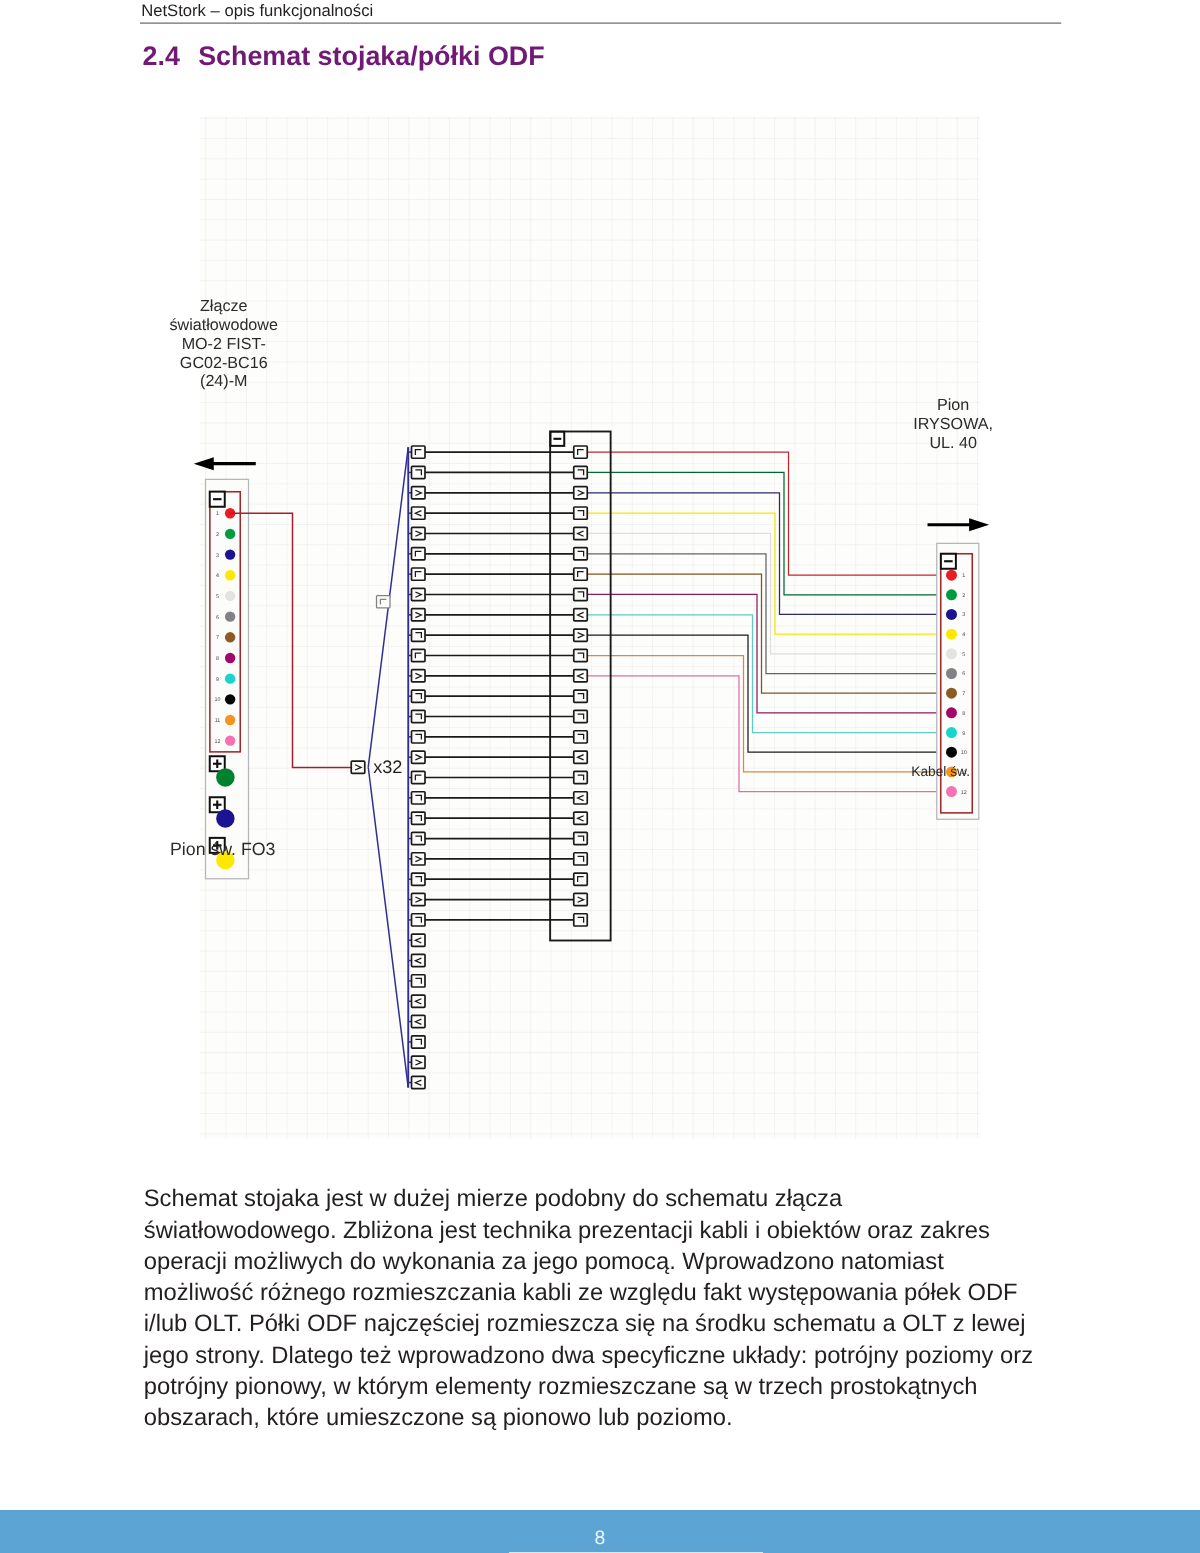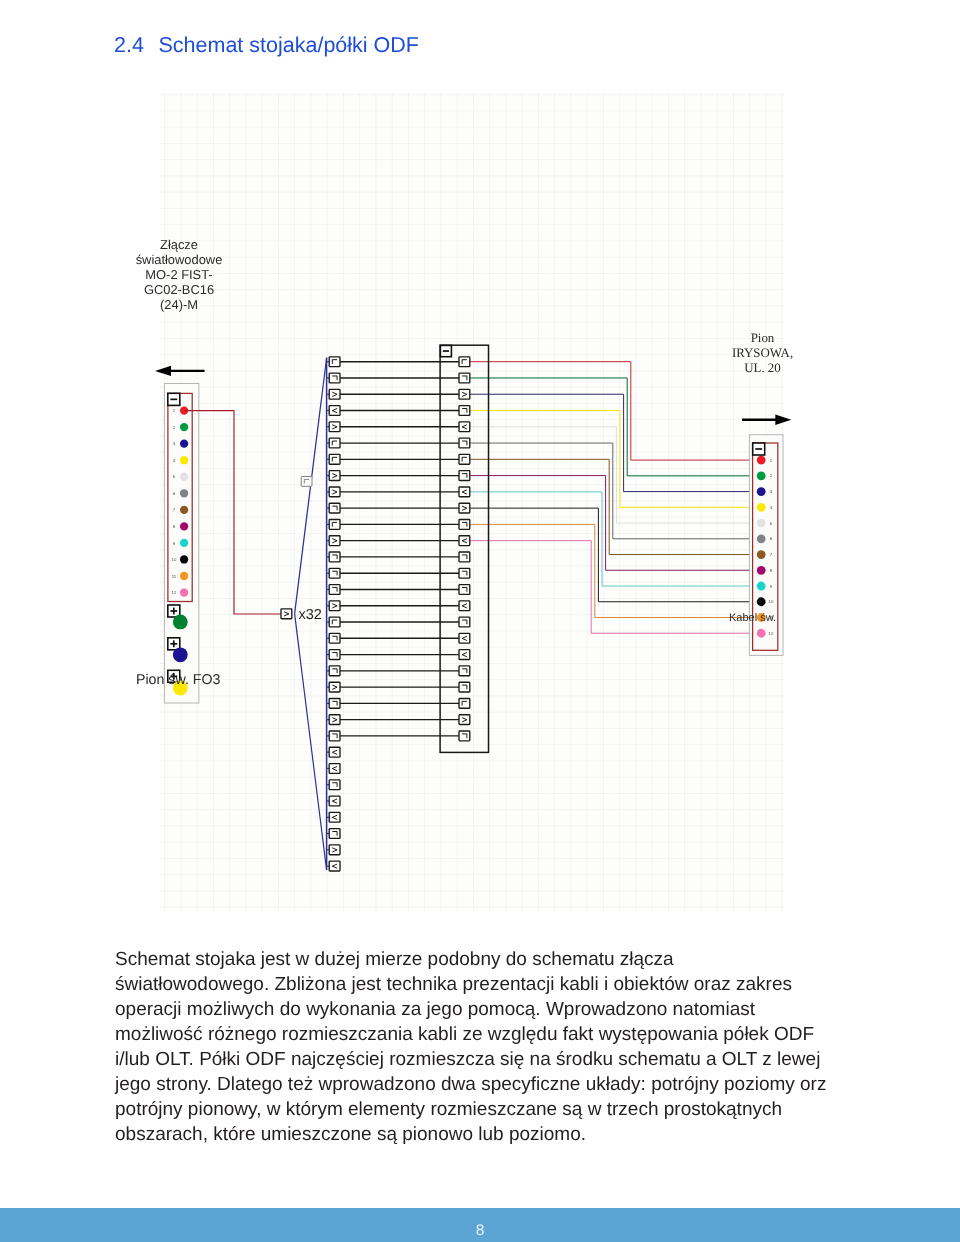--- a/index.html
+++ b/index.html
@@ -1,46 +1,50 @@
 <!DOCTYPE html>
 <html><head>
 <meta charset="utf-8">
 <style>
   html,body{margin:0;padding:0;}
   body{width:960px;height:1242px;background:#ffffff;font-family:"Liberation Sans",sans-serif;position:relative;overflow:hidden;-webkit-font-smoothing:antialiased;text-rendering:geometricPrecision;}
   .page{position:absolute;inset:0;}
   #doc-header{position:absolute;left:113px;top:1px;width:736px;}
   #doc-header .htext{font-size:13.3px;color:#231f20;white-space:nowrap;}
   #doc-header .hrule{position:absolute;left:-1px;top:16.6px;width:737px;height:1.5px;background:#6f6f6f;}
-  #section-heading{position:absolute;left:114px;top:33px;font-size:21.5px;font-weight:normal;color:#1d4ed8;white-space:nowrap;}
+  #section-heading{position:absolute;left:114px;top:33px;font-size:21.5px;font-weight:bold;color:#701a75;white-space:nowrap;}
   #section-heading .num{display:inline-block;width:44.5px;}
   #body-text{position:absolute;left:115px;top:947px;width:716px;font-size:19px;line-height:25.0px;color:#231f20;text-align:left;}
   #footer-bar{position:absolute;left:0;top:1208px;width:960px;height:34px;background:#5ba4d4;}
   #page-number{position:absolute;left:0;top:13.5px;width:960px;text-align:center;color:#eaf6fc;font-size:15.5px;}
   .dlabel{position:absolute;font-family:"Liberation Sans",sans-serif;font-size:12.9px;color:#2b2b2b;line-height:15.0px;text-align:center;white-space:nowrap;}
   #lbl-left{left:119px;top:237px;width:120px;}
-  #lbl-right{left:704px;top:331px;width:117px;font-family:Liberation Serif, serif;}
+  #lbl-right{left:704px;top:316px;width:117px;}
   #lbl-fo3{left:136px;top:673px;text-align:left;font-size:14.2px;}
   #lbl-kabel{left:729px;top:611px;text-align:right;font-size:11px;}
   #diagram{position:absolute;left:0;top:0;width:960px;height:1242px;margin-top:48px;}
   #diagram-svg{position:absolute;left:0;top:0;}
   #grid{position:absolute;left:160px;top:93px;width:624px;height:818px;
     background-color:#fdfdfc;
     background-image:
       linear-gradient(to right, rgba(120,120,120,0.075) 1px, transparent 1px),
       linear-gradient(to bottom, rgba(120,120,120,0.075) 1px, transparent 1px);
     background-size: 16.26px 16.26px, 16.26px 16.26px;
     background-position: 4.2px 1.2px, 4.2px 1.2px;
   }
 </style>
 </head>
 <body>
 
 <div class="page">
 
+  <div id="doc-header">
+    <div class="htext">NetStork – opis funkcjonalności</div>
+    <div class="hrule"></div>
+  </div>
 
   <div id="section-heading">
     <span class="num">2.4</span><span>Schemat stojaka/półki ODF</span>
   </div>
 
   <div id="grid"></div>
 
   <div id="diagram">
     <svg id="diagram-svg" width="960" height="1242" viewBox="0 0 960 1242">
         <g>
@@ -459,21 +463,21 @@
   <div id="lbl-left" class="dlabel">
     <div>Złącze</div>
     <div>światłowodowe</div>
     <div>MO-2 FIST-</div>
     <div>GC02-BC16</div>
     <div>(24)-M</div>
   </div>
   <div id="lbl-right" class="dlabel">
     <div>Pion</div>
     <div>IRYSOWA,</div>
-    <div>UL. 20</div>
+    <div>UL. 40</div>
   </div>
   <div id="lbl-fo3" class="dlabel">Pion św. FO3</div>
   <div id="lbl-kabel" class="dlabel">Kabel św.</div>
 
   <div id="body-text">Schemat stojaka jest w dużej mierze podobny do schematu złącza światłowodowego. Zbliżona jest technika prezentacji kabli i obiektów oraz zakres operacji możliwych do wykonania za jego pomocą. Wprowadzono natomiast możliwość różnego rozmieszczania kabli ze względu fakt występowania półek ODF i/lub OLT. Półki ODF najczęściej rozmieszcza się na środku schematu a OLT z lewej jego strony. Dlatego też wprowadzono dwa specyficzne układy: potrójny poziomy orz potrójny pionowy, w którym elementy rozmieszczane są w trzech prostokątnych obszarach, które umieszczone są pionowo lub poziomo.</div>
 
   <div id="footer-bar">
     <div id="page-number">8</div>
   </div>
 

